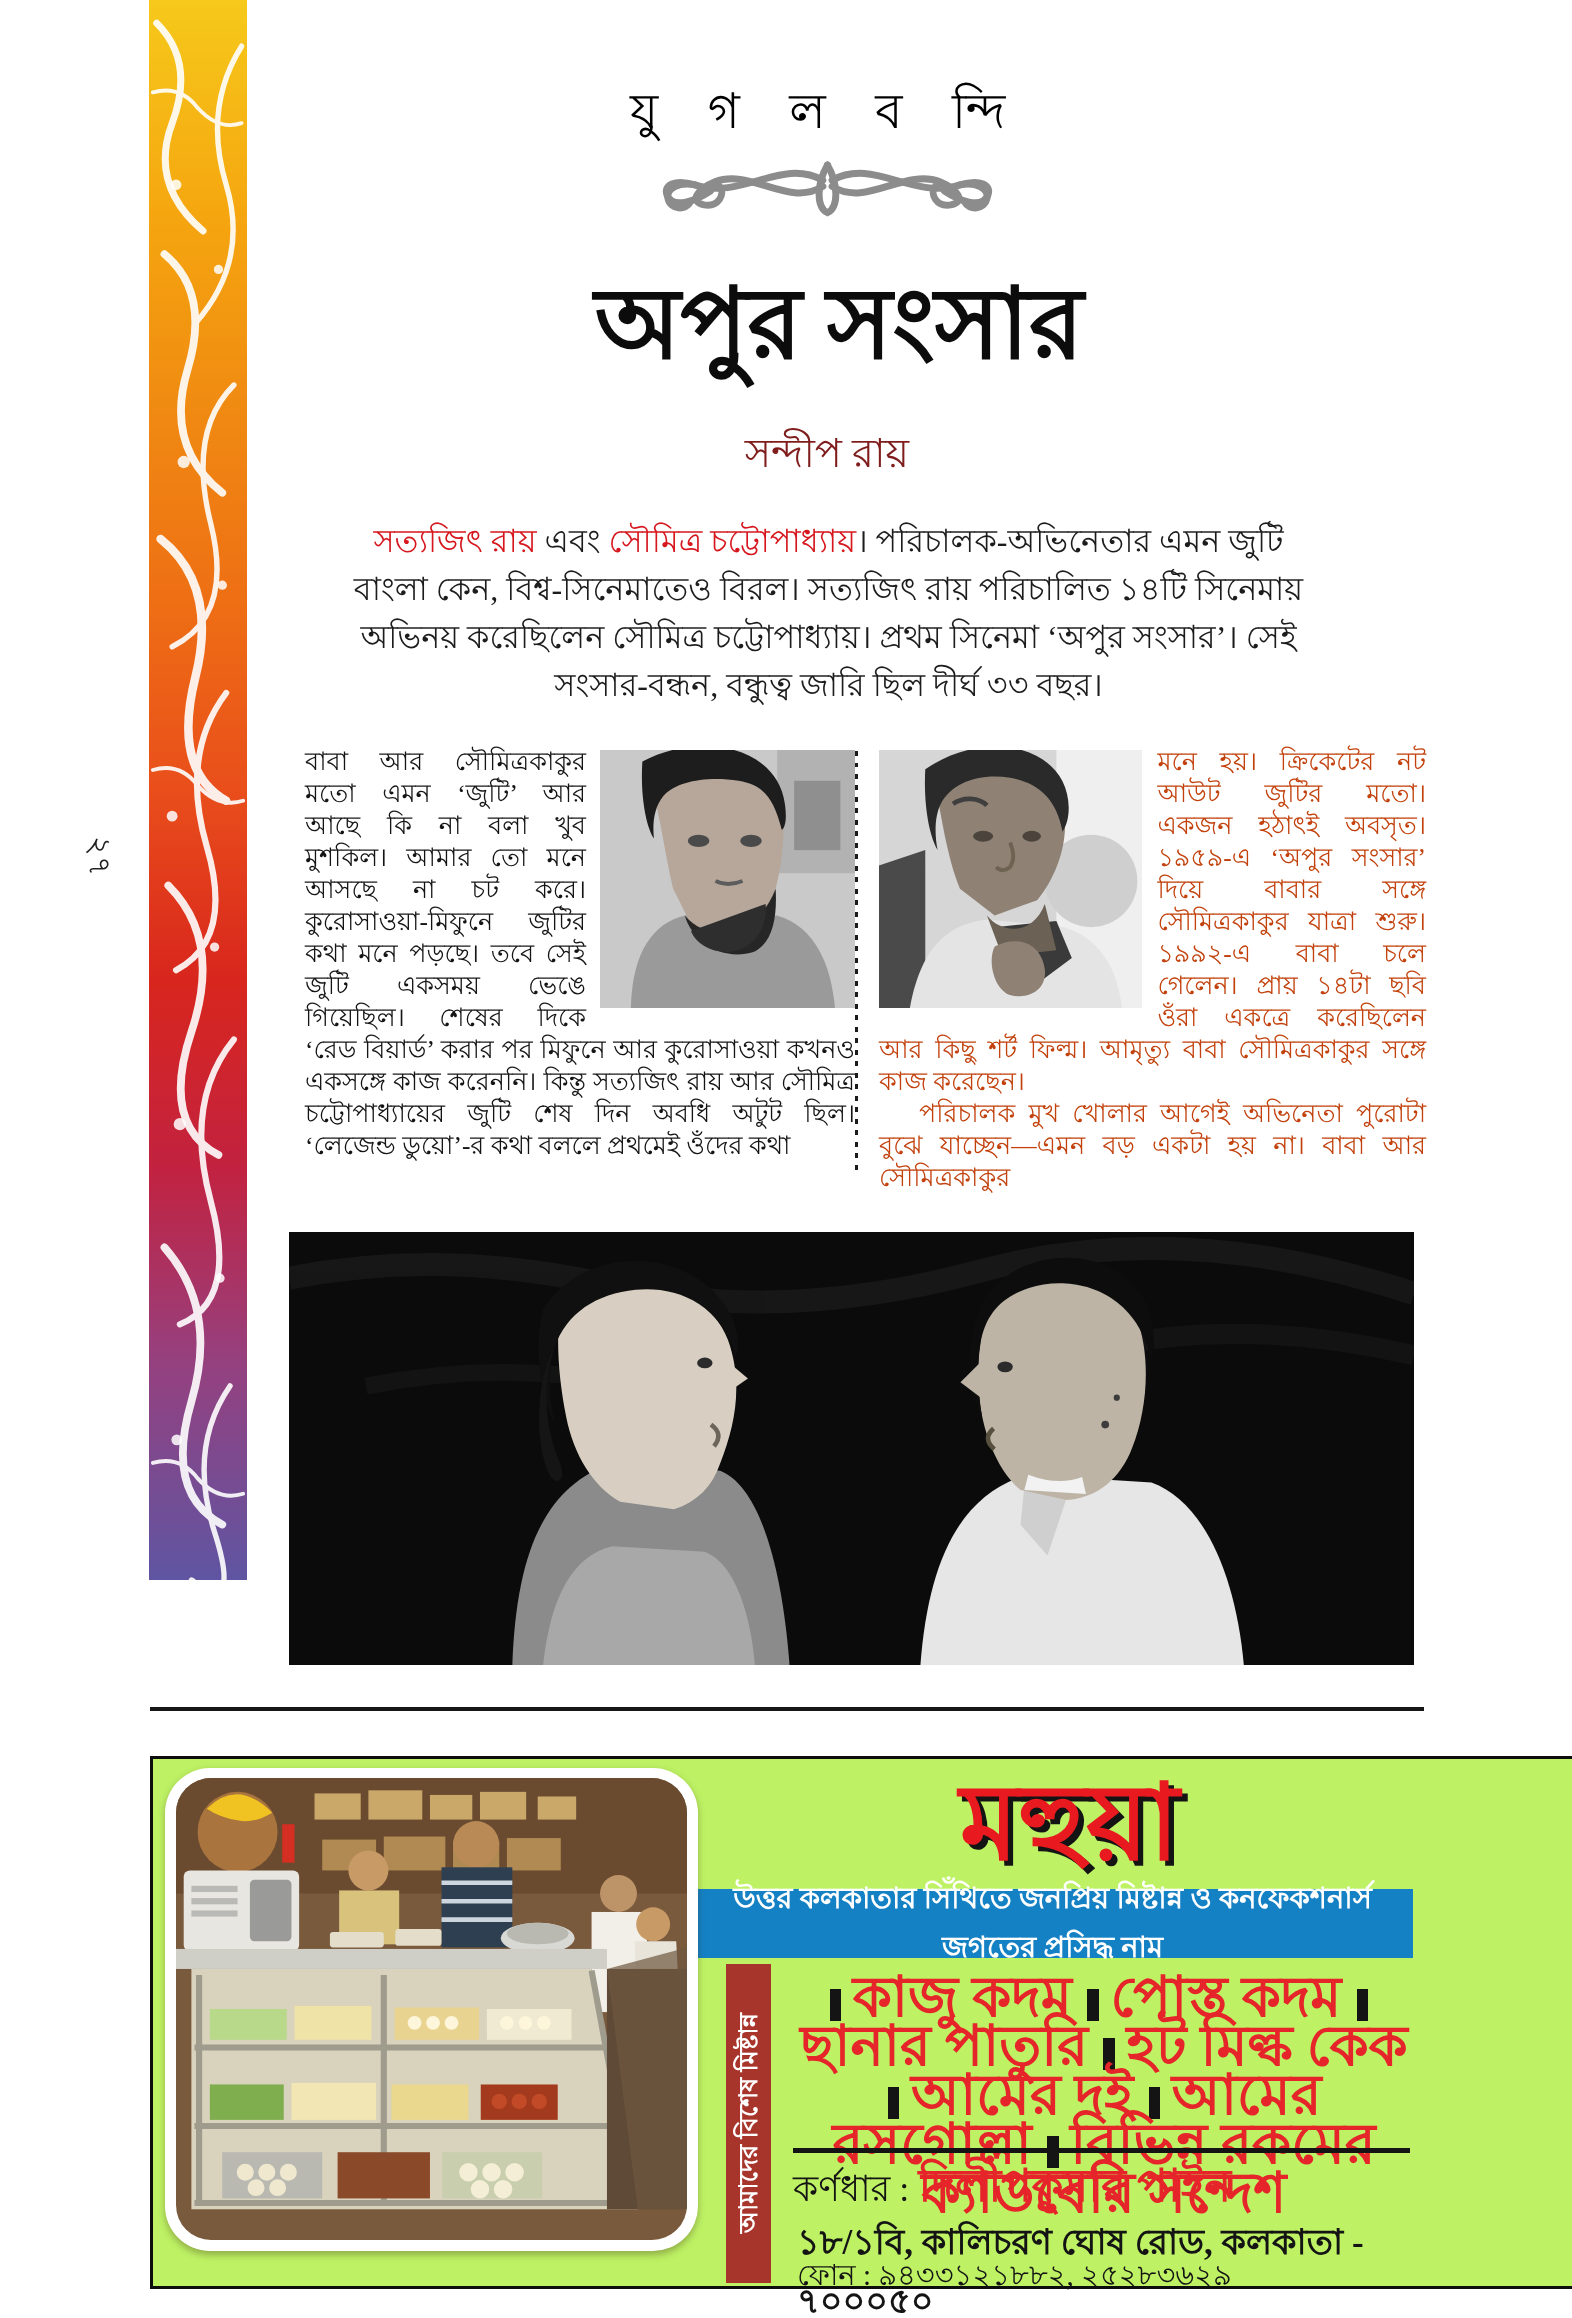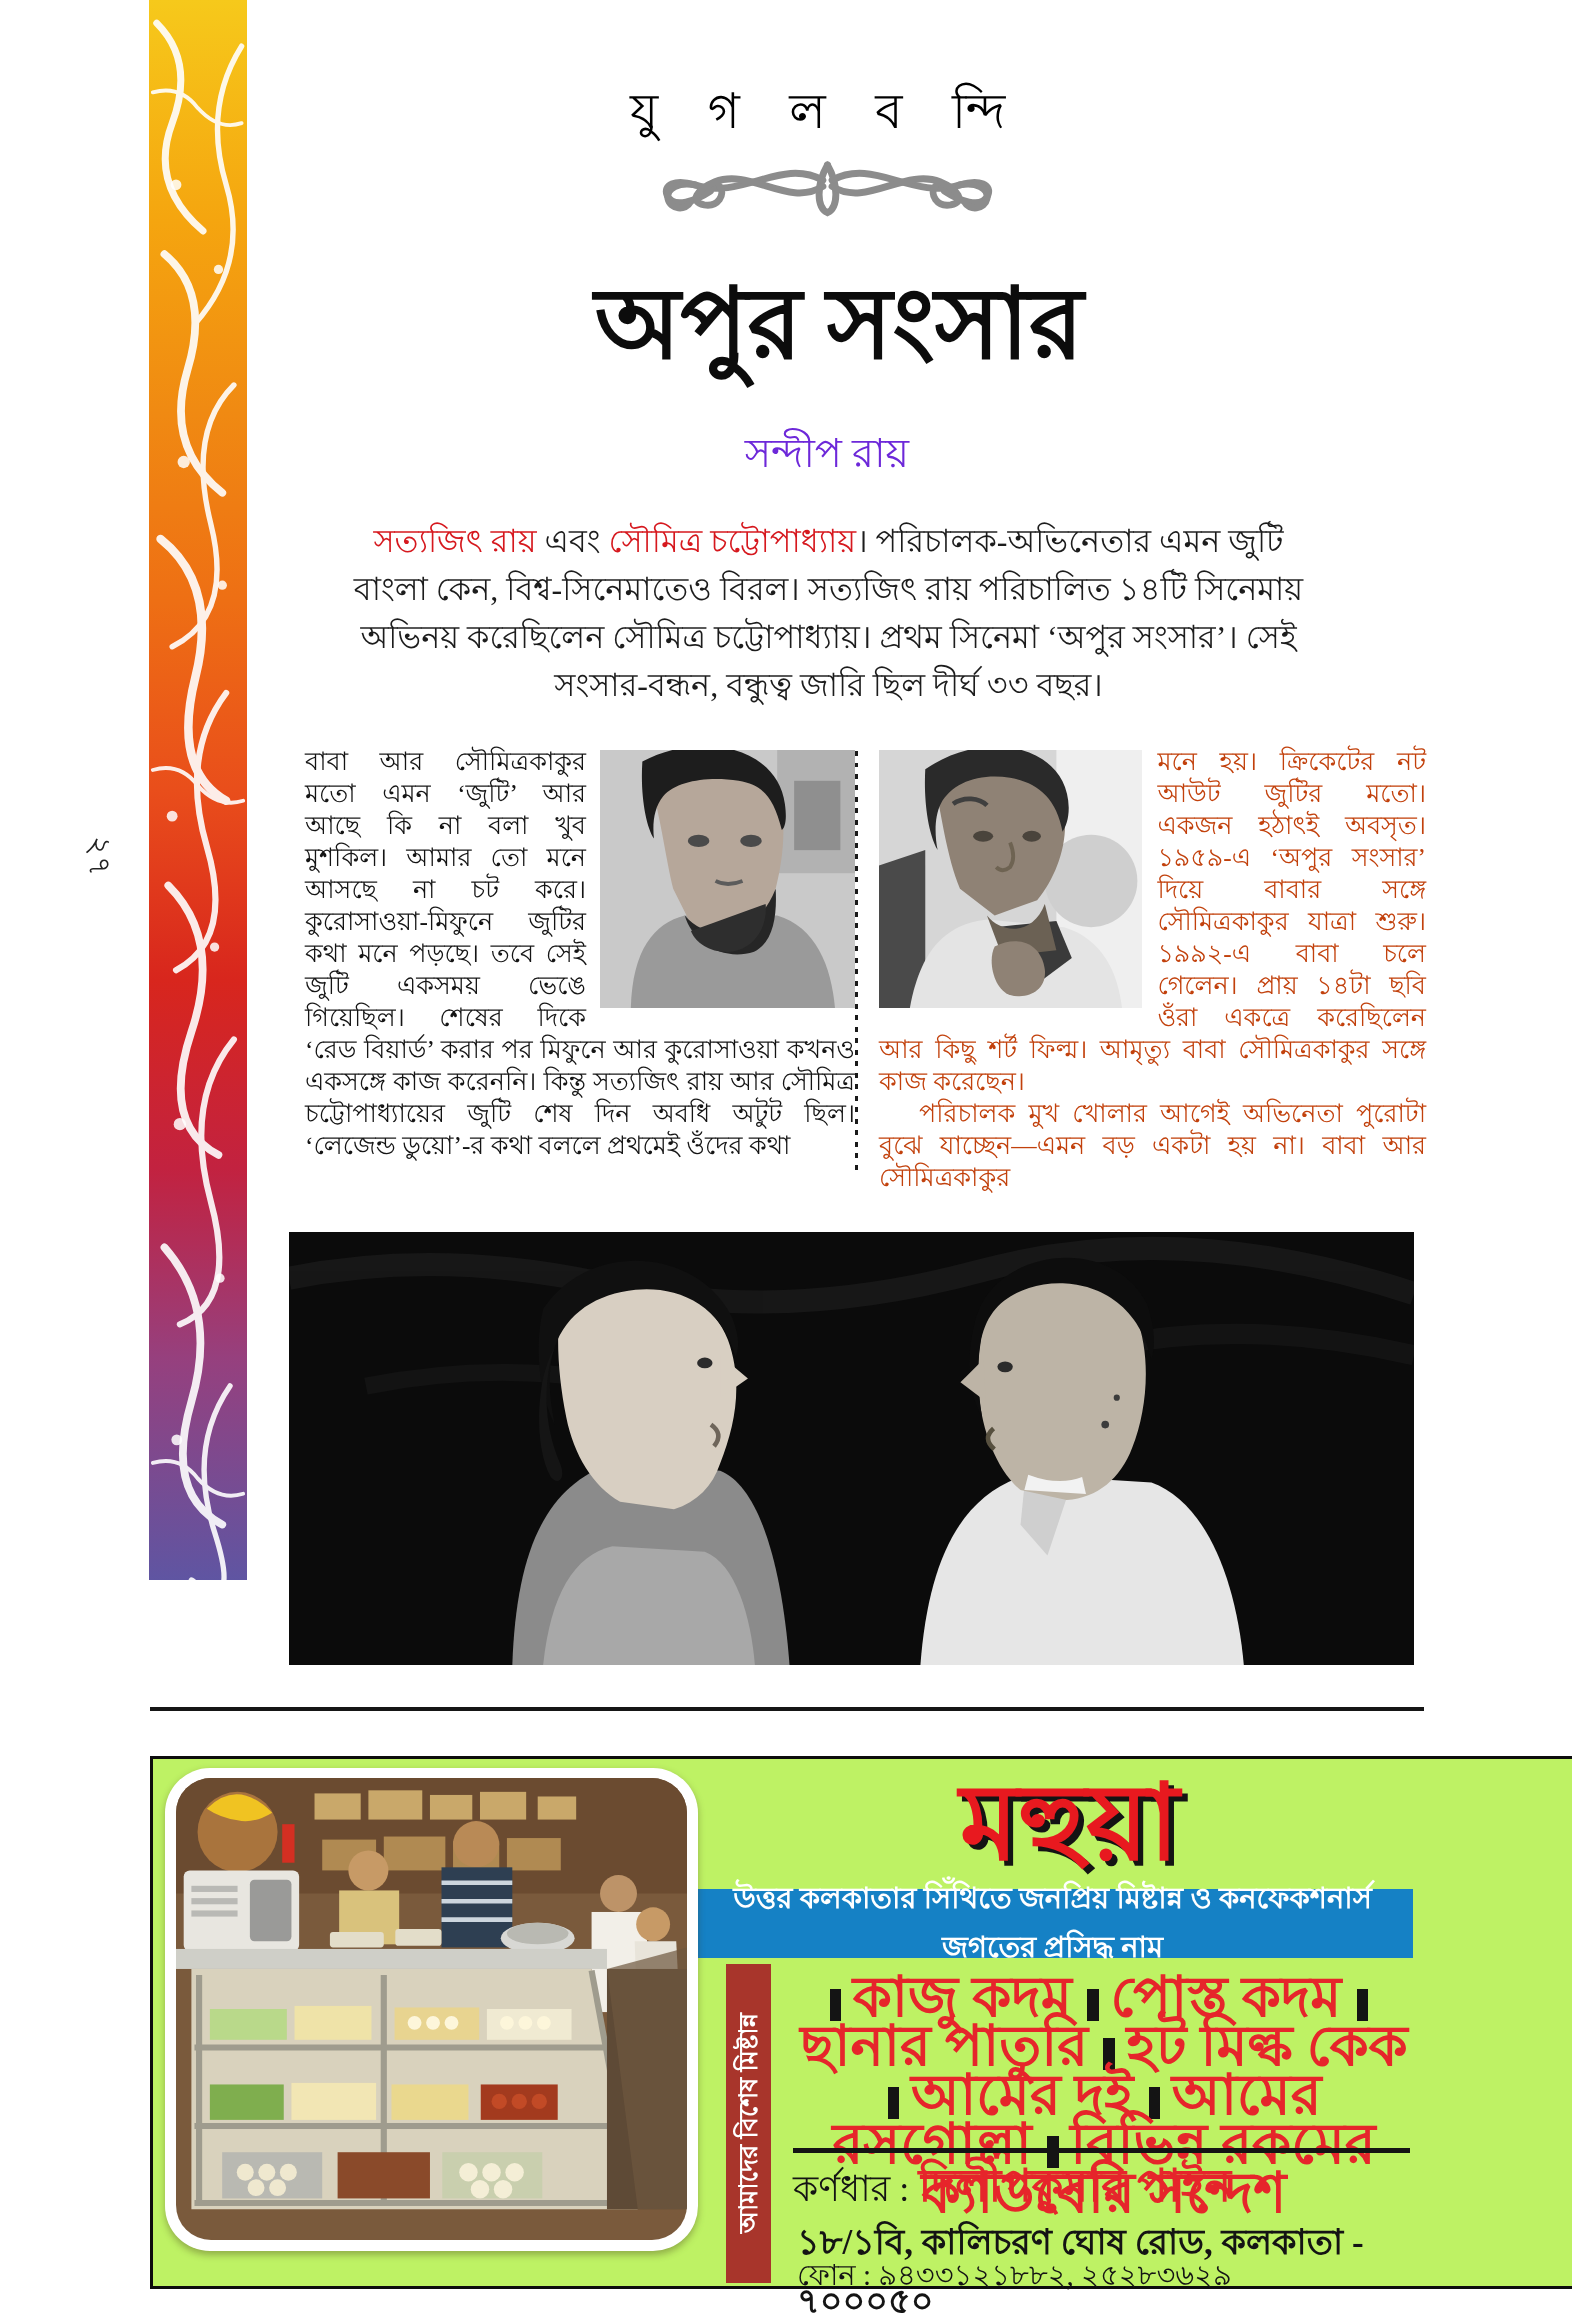--- a/index.html
+++ b/index.html
@@ -30,21 +30,21 @@
     letter-spacing:0.38em;font-weight:500;
   }
   #flourish{position:absolute;left:658px;top:151px;width:339px;height:74px;}
   #article-title{
     position:absolute;left:335px;top:271px;width:1008px;
     text-align:center;font-size:99px;font-weight:bold;color:#0c0c0c;
     line-height:1.1;
   }
   #author{
     position:absolute;left:323px;top:422px;width:1008px;
-    text-align:center;font-size:40px;color:#6d28d9;
+    text-align:center;font-size:40px;color:#7f1d1d;
   }
   
   #lead{
     position:absolute;left:343px;top:517px;width:971px;
     text-align:center;font-size:32px;line-height:48px;color:#1c1c1c;
   }
   .accent{color:#d6181e;}
   
   #body-cols{
     position:absolute;left:289px;top:745px;width:1136px;height:435px;

